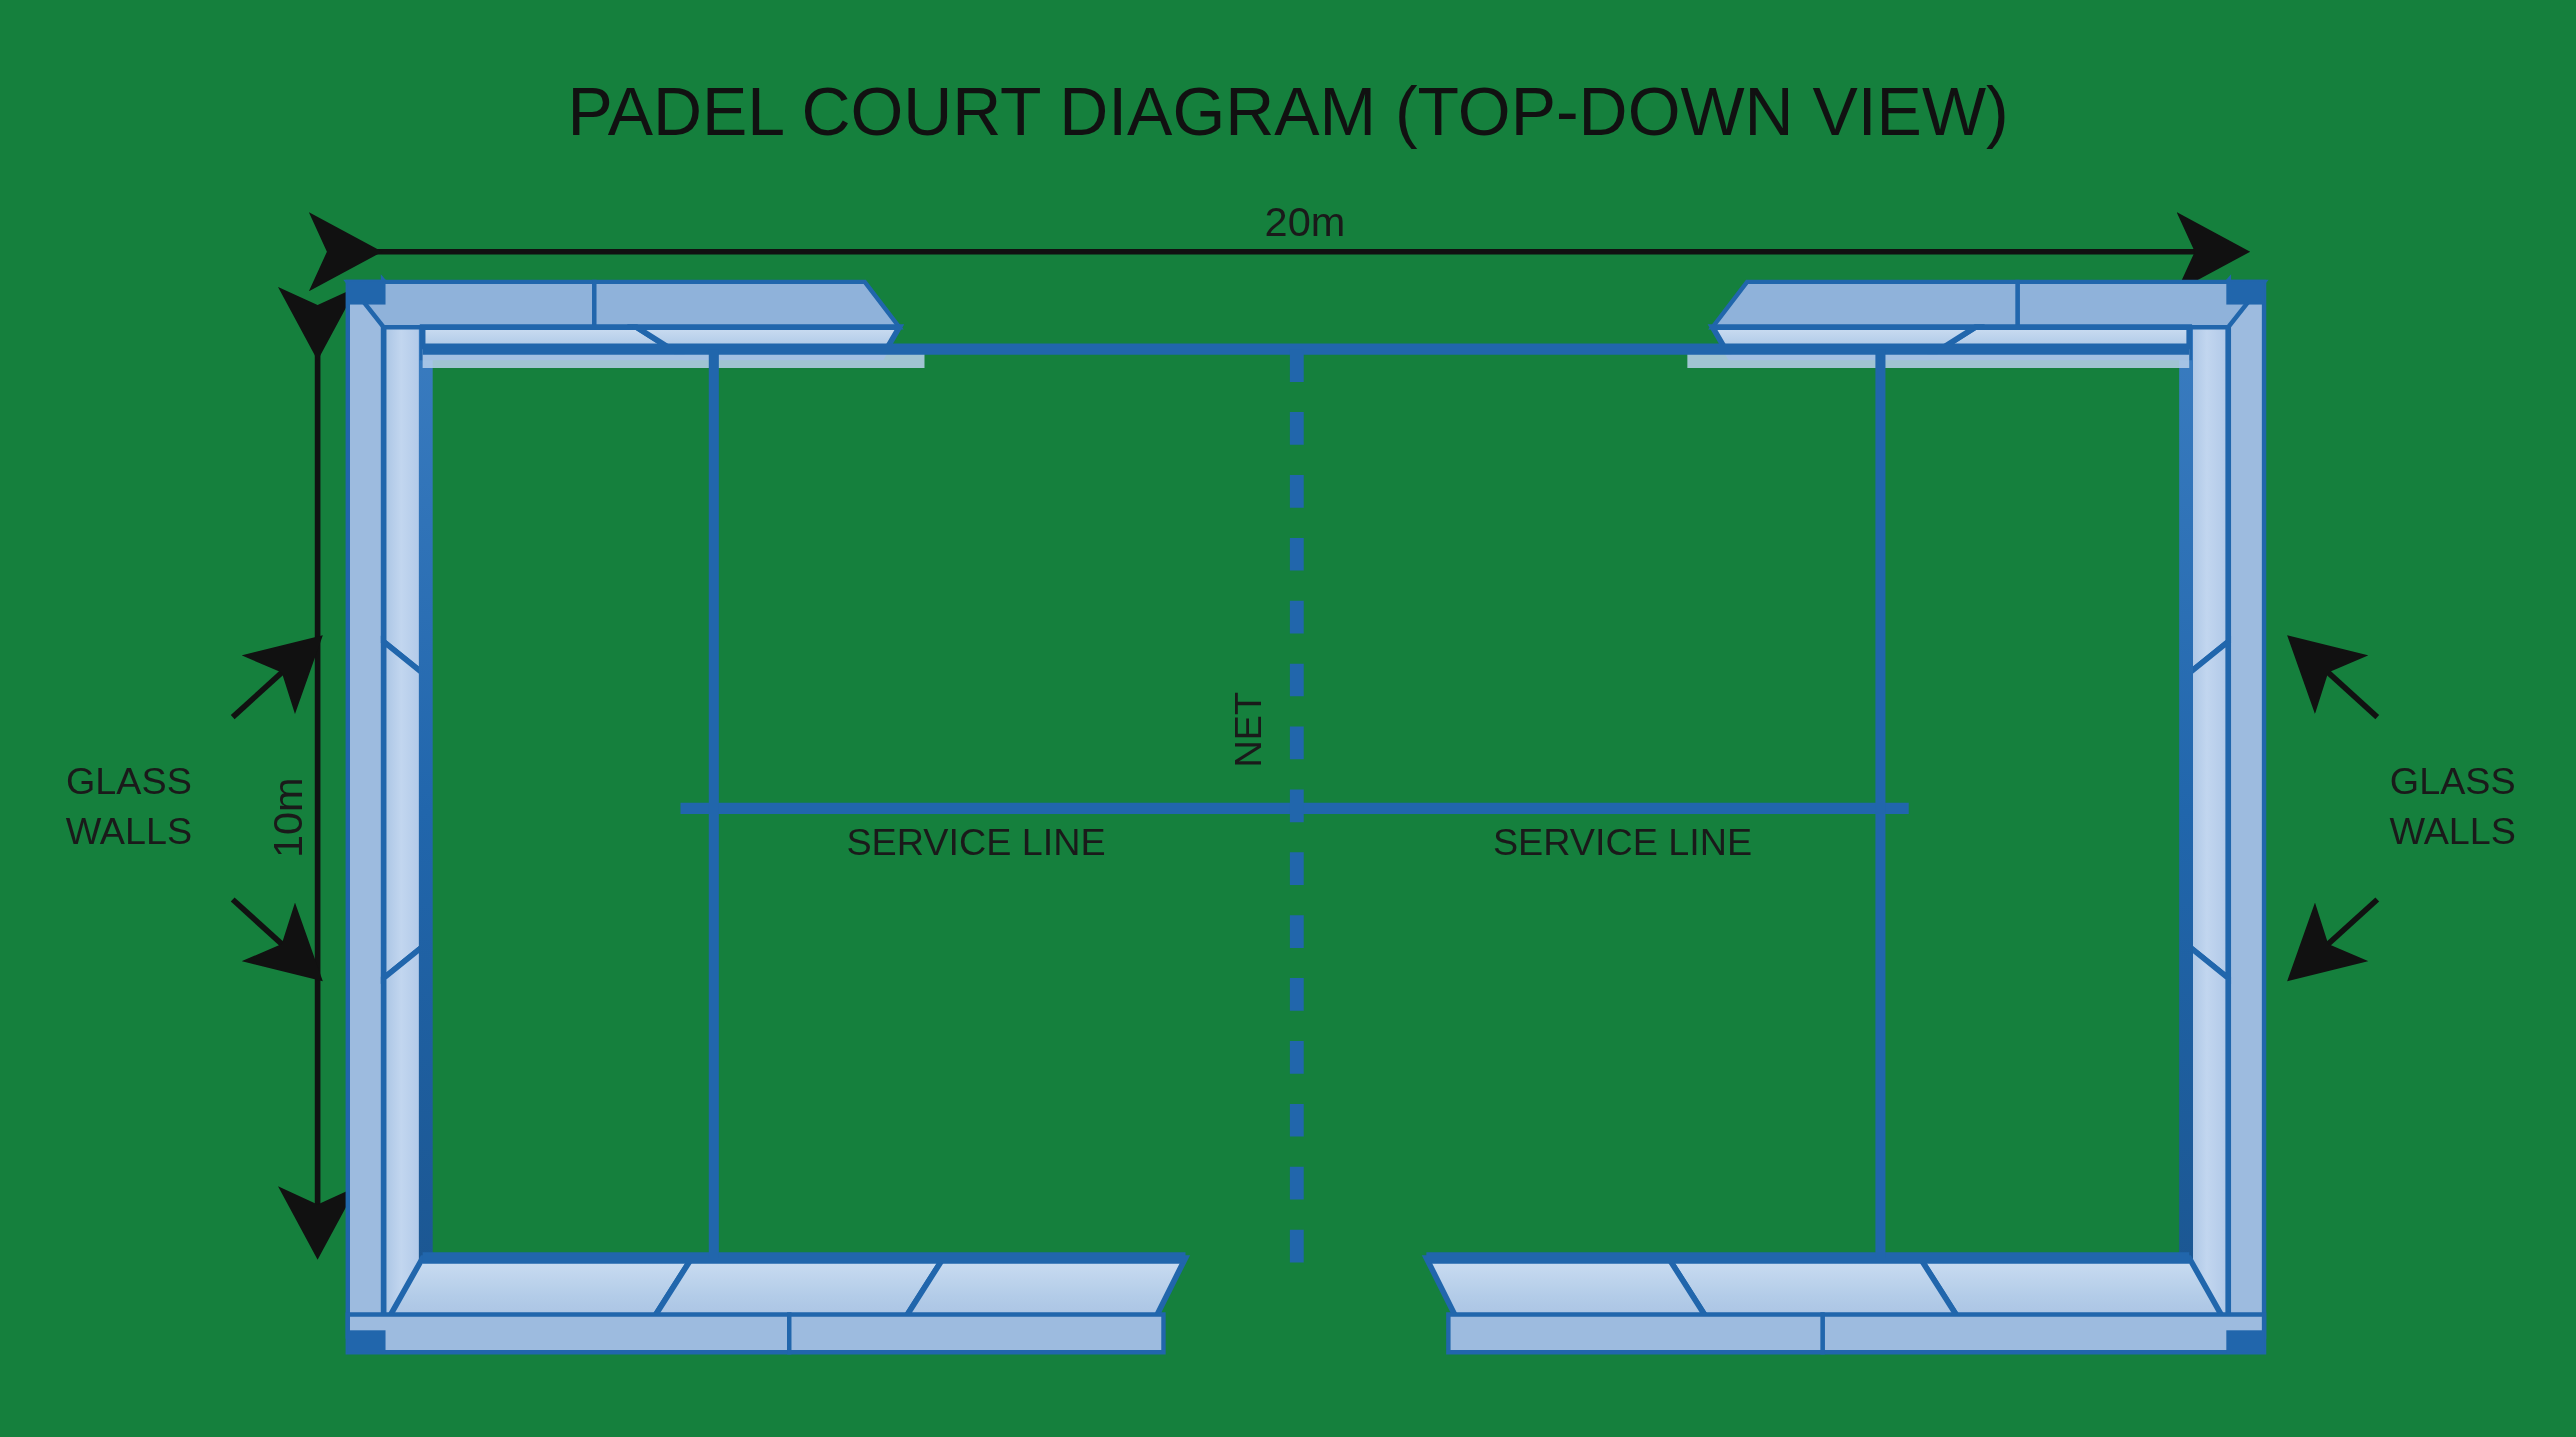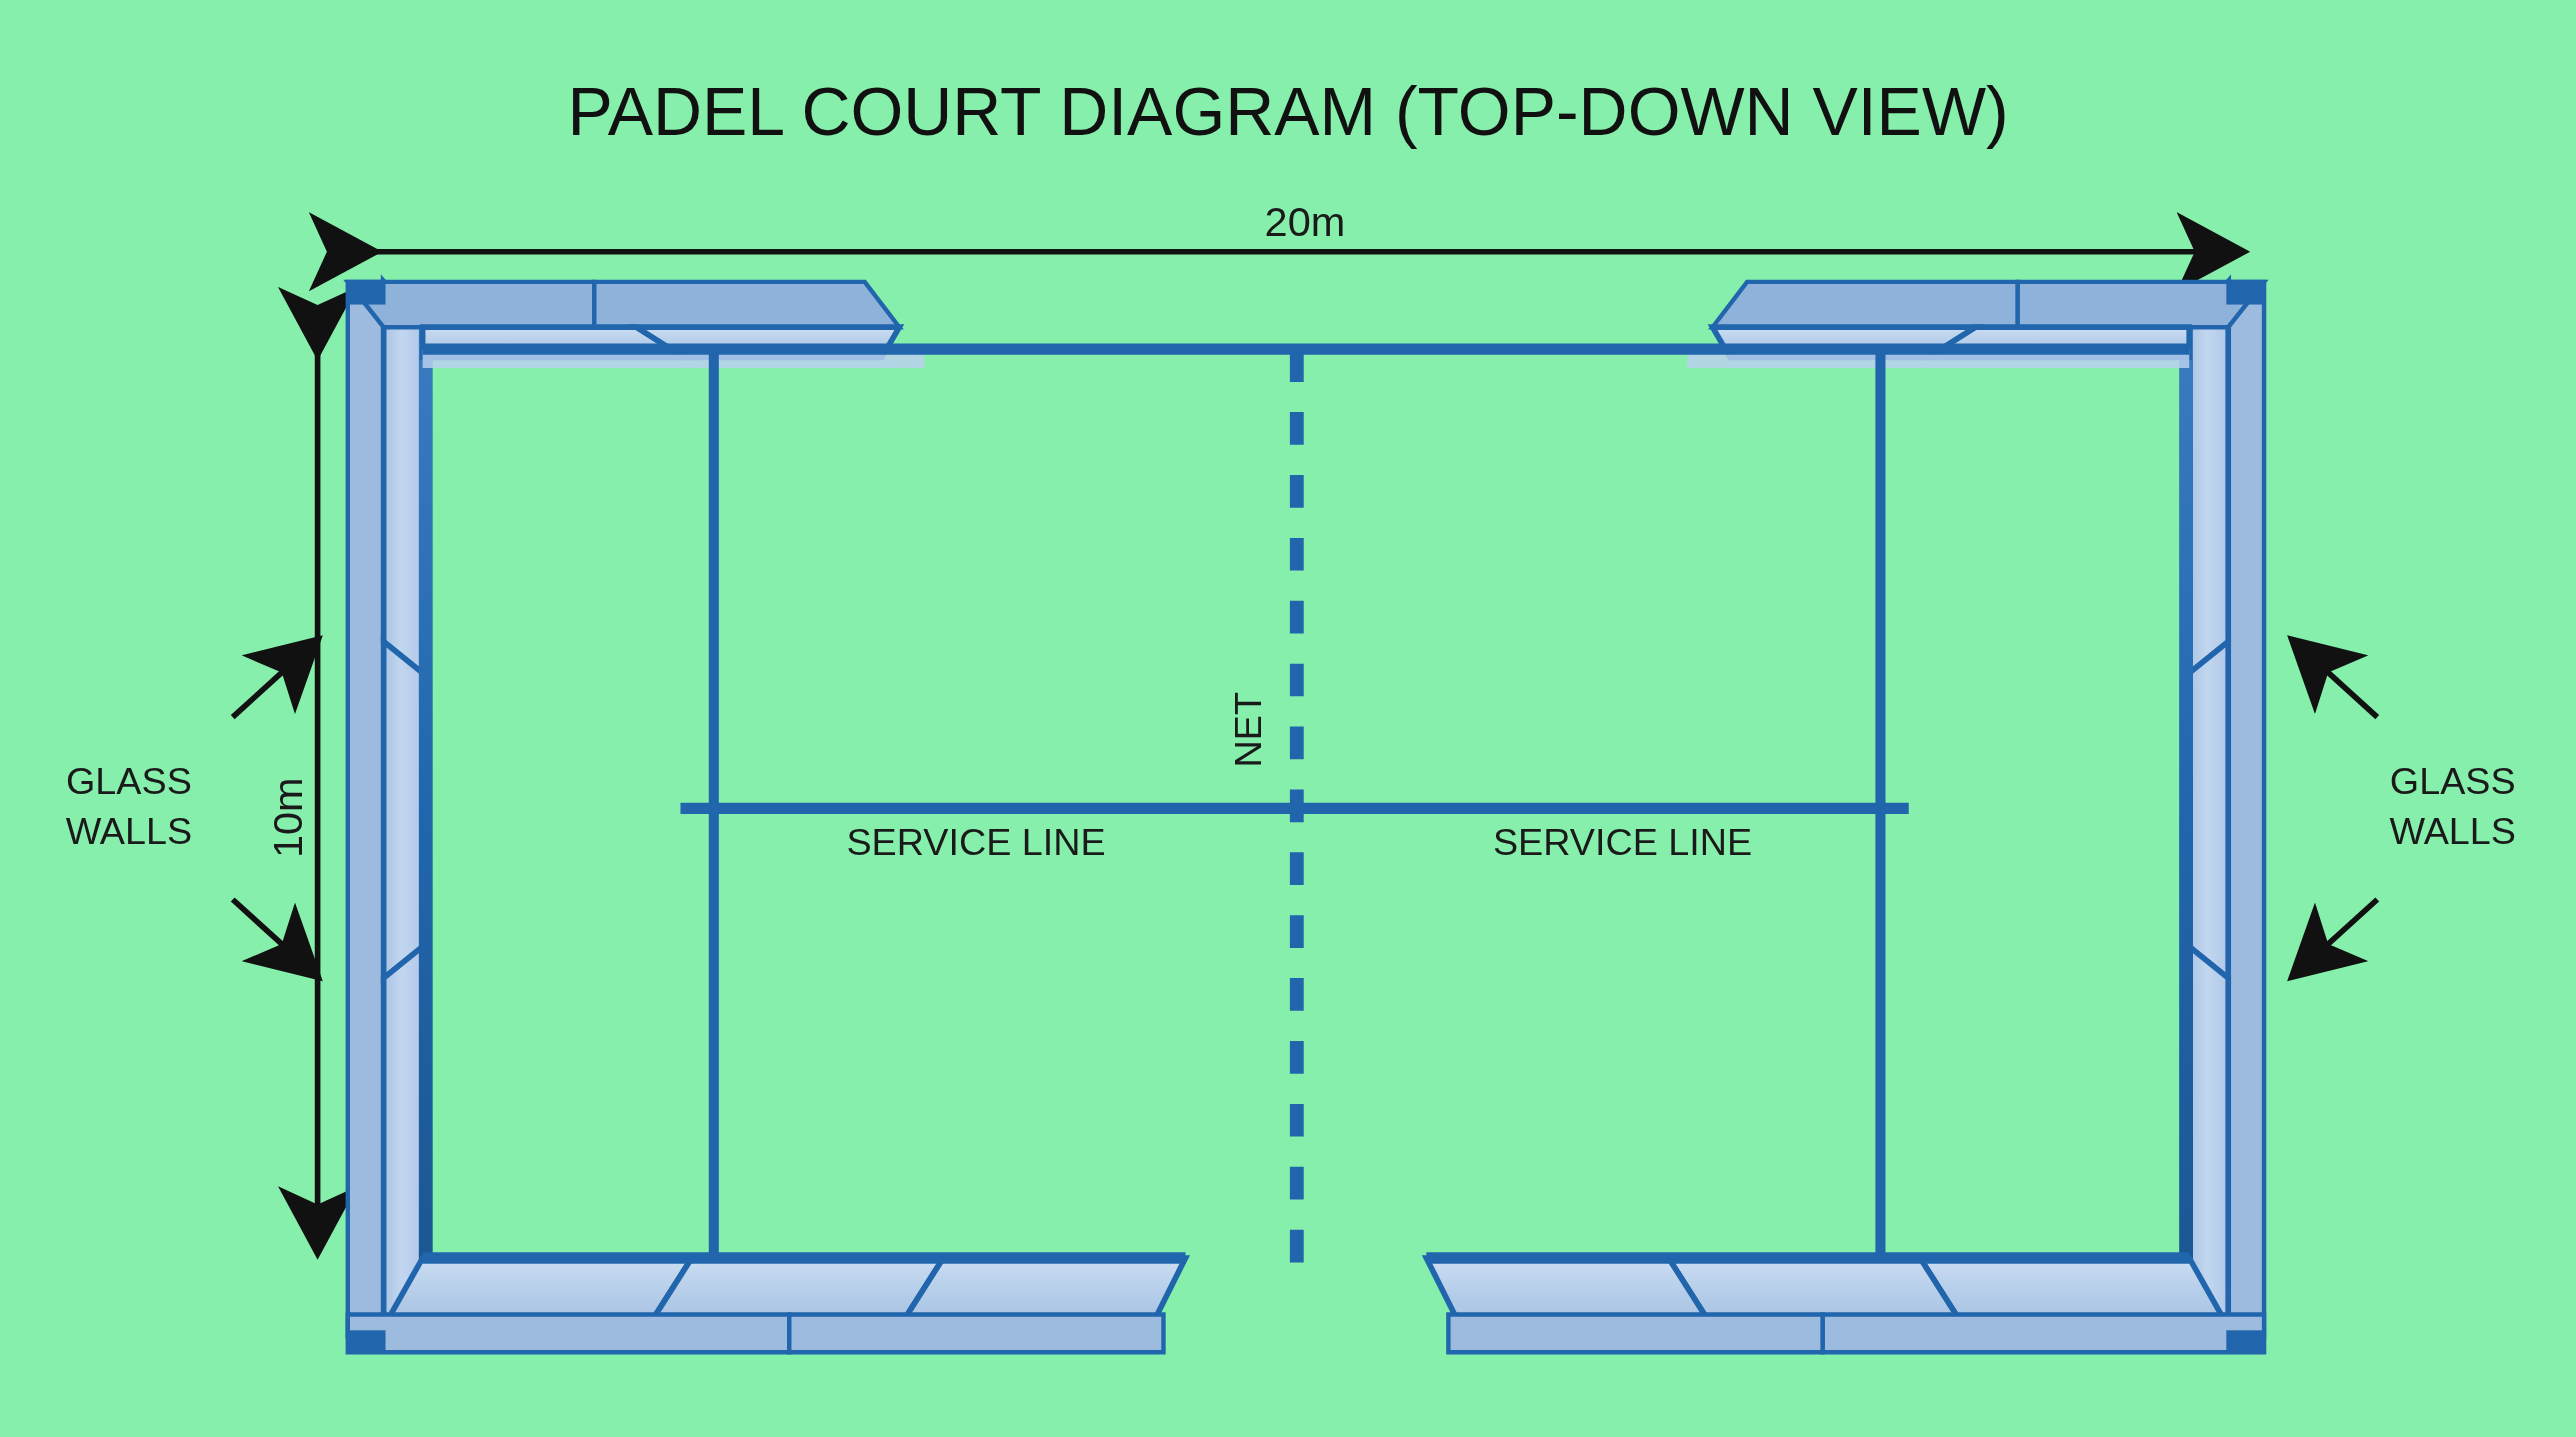--- a/index.html
+++ b/index.html
@@ -12,21 +12,21 @@
     height: 1438px;
     overflow: hidden;
     font-family: "Liberation Sans", sans-serif;
     position: relative;
   }
   #stage {
     position: absolute;
     left: 0; top: 0;
     width: 2576px;
     height: 1438px;
-    background: #86efac;
+    background: #15803d;
   }
   #diagram-svg {
     position: absolute;
     left: 0; top: 0;
     width: 2576px;
     height: 1438px;
     display: block;
   }
   .ttl {
     font-family: "Liberation Sans", sans-serif;

